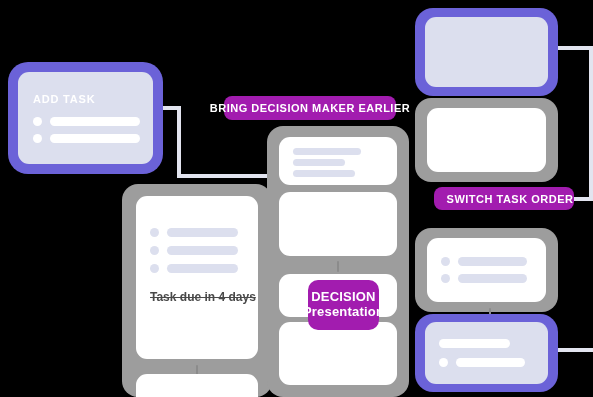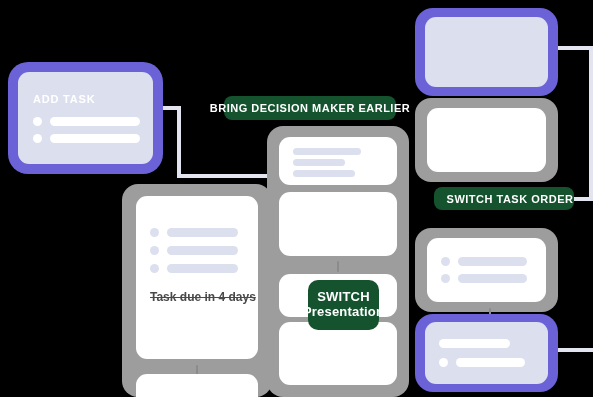--- a/index.html
+++ b/index.html
@@ -18,21 +18,21 @@
   
   .row{position:absolute;display:flex;align-items:center;}
   .dot{width:9px;height:9px;border-radius:50%;background:#dcdfee;flex:0 0 auto;}
   .dot.w{background:#ffffff;}
   .bar{height:9px;border-radius:5px;background:#dcdfee;margin-left:8px;}
   .bar.w{background:#ffffff;}
   .line{position:absolute;height:7px;border-radius:4px;background:#dcdfee;}
   .line.w{position:absolute;height:9px;border-radius:5px;background:#ffffff;}
 
   
-  .pill{position:absolute;background:#14532d;color:#fff;border-radius:8px;
+  .pill{position:absolute;background:#a21caf;color:#fff;border-radius:8px;
         display:flex;align-items:center;justify-content:center;
         font-weight:bold;letter-spacing:.2px;white-space:nowrap;}
   .pill.caps{font-size:11px;text-transform:uppercase;letter-spacing:.5px;}
   .pill.two{flex-direction:column;line-height:1.15;font-size:13px;border-radius:10px;}
 
   .addtask-title{position:absolute;color:#ffffff;font-size:11px;font-weight:bold;
                  letter-spacing:.8px;}
   .struck{position:absolute;color:#4a4a4a;font-size:12px;font-weight:bold;
           text-decoration:line-through;white-space:nowrap;}
 </style>
@@ -129,17 +129,17 @@
       </div>
     </div>
   </div>
 
   <div class="pill caps" style="left:224px;top:96px;width:172px;height:24px;">BRING DECISION MAKER EARLIER</div>
 
   <div class="pill caps" style="left:434px;top:187px;width:128px;height:23px;padding-left:12px;">SWITCH TASK ORDER</div>
 
 
   <div class="pill two" style="left:308px;top:280px;width:71px;height:50px;">
-    <span>SWITCH</span>
+    <span>DECISION</span>
     <span>Presentation</span>
   </div>
 
 </div>
 
 </body></html>

